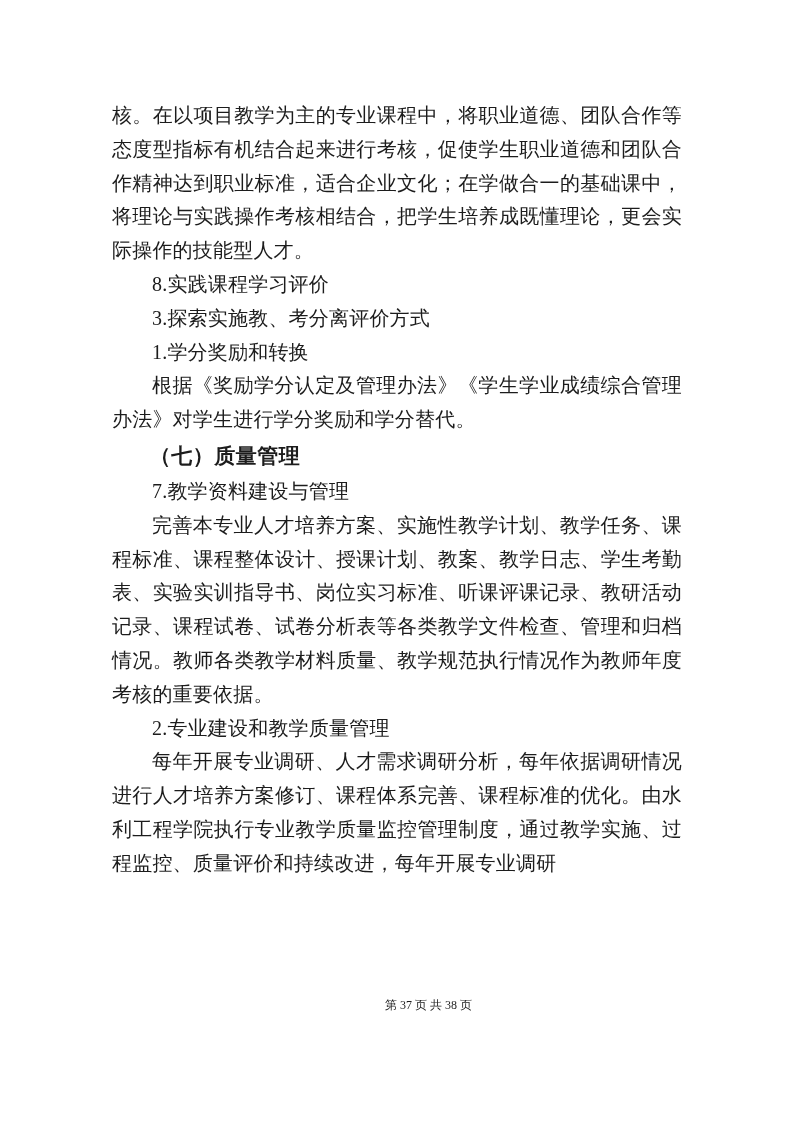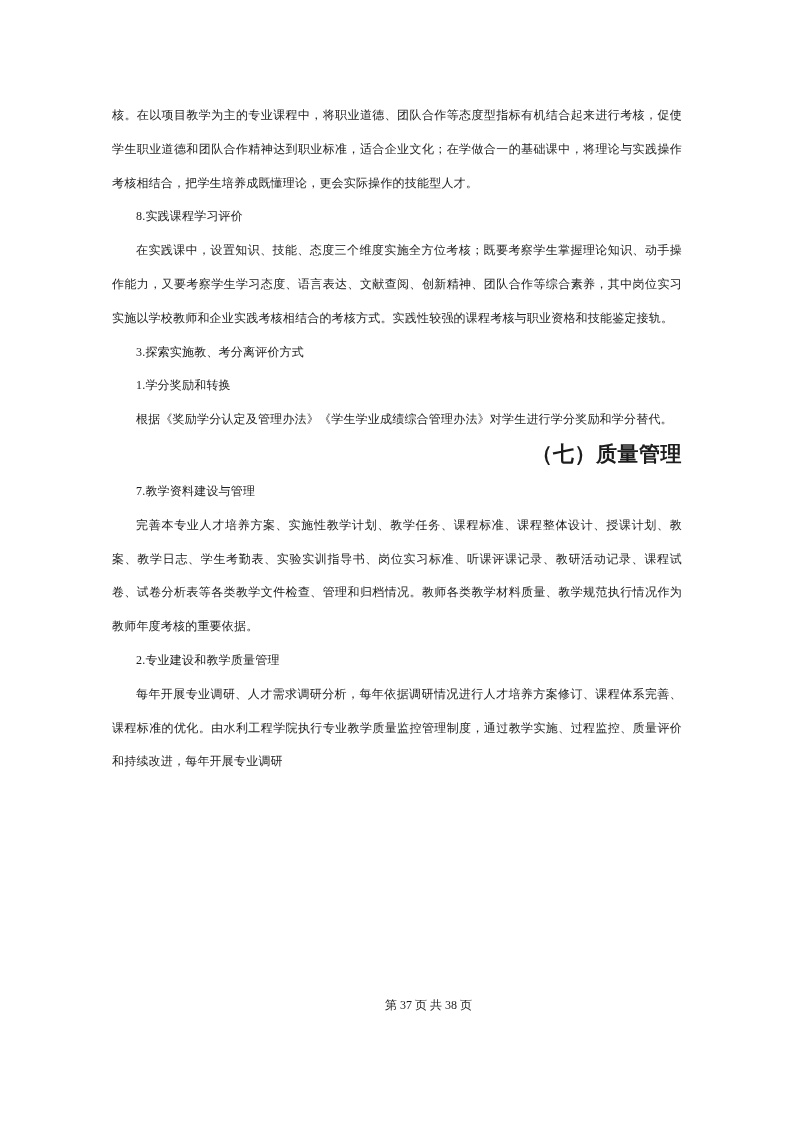--- a/index.html
+++ b/index.html
@@ -16,62 +16,60 @@
     font-family: "Liberation Serif", "DejaVu Serif", serif;
     color: #1c1c1c;
   }
   .content {
     position: absolute;
     left: 112px;
     top: 99px;
     width: 570px;
   }
   .para {
-    font-size: 12px;
+    font-size: 20px;
     line-height: 33.8px;
     text-align: justify;
     text-indent: 2em;
     margin: 0;
     letter-spacing: 0.2px;
   }
   .para.body-noindent {
     text-indent: 0;
   }
   .para.subhead {
     text-align: left;
   }
   .para.heading {
     font-weight: bold;
     font-size: 21px;
     line-height: 38px;
     text-indent: 1.8em;
-    text-align: right;
+    text-align: left;
     letter-spacing: 0.5px;
-    font-family: Liberation Mono, monospace;
   }
   .footer {
     position: absolute;
     left: 0;
     top: 996px;
     width: 100%;
     text-align: center;
     font-size: 12px;
     line-height: 18px;
     color: #1c1c1c;
     padding-left: 32px;
   }
 </style>
 </head>
 <body>
 
 <div class="page">
   <div class="content">
       <p class="para body-noindent">核。在以项目教学为主的专业课程中，将职业道德、团队合作等态度型指标有机结合起来进行考核，促使学生职业道德和团队合作精神达到职业标准，适合企业文化；在学做合一的基础课中，将理论与实践操作考核相结合，把学生培养成既懂理论，更会实际操作的技能型人才。</p>
       <p class="para subhead">8.实践课程学习评价</p>
-      <p class="para body">在实践课中，设置知识、技能、态度三个维度实施全方位考核；既要考察学生掌握理论知识、动手操作能力，又要考察学生学习态度、语言表达、文献查阅、创新精神、团队合作等综合素养，其中岗位实习实施以学校教师和企业实践考核相结合的考核方式。实践性较强的课程考核与职业资格和技能鉴定接轨。</p>
       <p class="para subhead">3.探索实施教、考分离评价方式</p>
       <p class="para subhead">1.学分奖励和转换</p>
       <p class="para body">根据《奖励学分认定及管理办法》《学生学业成绩综合管理办法》对学生进行学分奖励和学分替代。</p>
       <p class="para heading">（七）质量管理</p>
       <p class="para subhead">7.教学资料建设与管理</p>
       <p class="para body">完善本专业人才培养方案、实施性教学计划、教学任务、课程标准、课程整体设计、授课计划、教案、教学日志、学生考勤表、实验实训指导书、岗位实习标准、听课评课记录、教研活动记录、课程试卷、试卷分析表等各类教学文件检查、管理和归档情况。教师各类教学材料质量、教学规范执行情况作为教师年度考核的重要依据。</p>
       <p class="para subhead">2.专业建设和教学质量管理</p>
       <p class="para body">每年开展专业调研、人才需求调研分析，每年依据调研情况进行人才培养方案修订、课程体系完善、课程标准的优化。由水利工程学院执行专业教学质量监控管理制度，通过教学实施、过程监控、质量评价和持续改进，每年开展专业调研</p>
     </div>
   <div class="footer">

